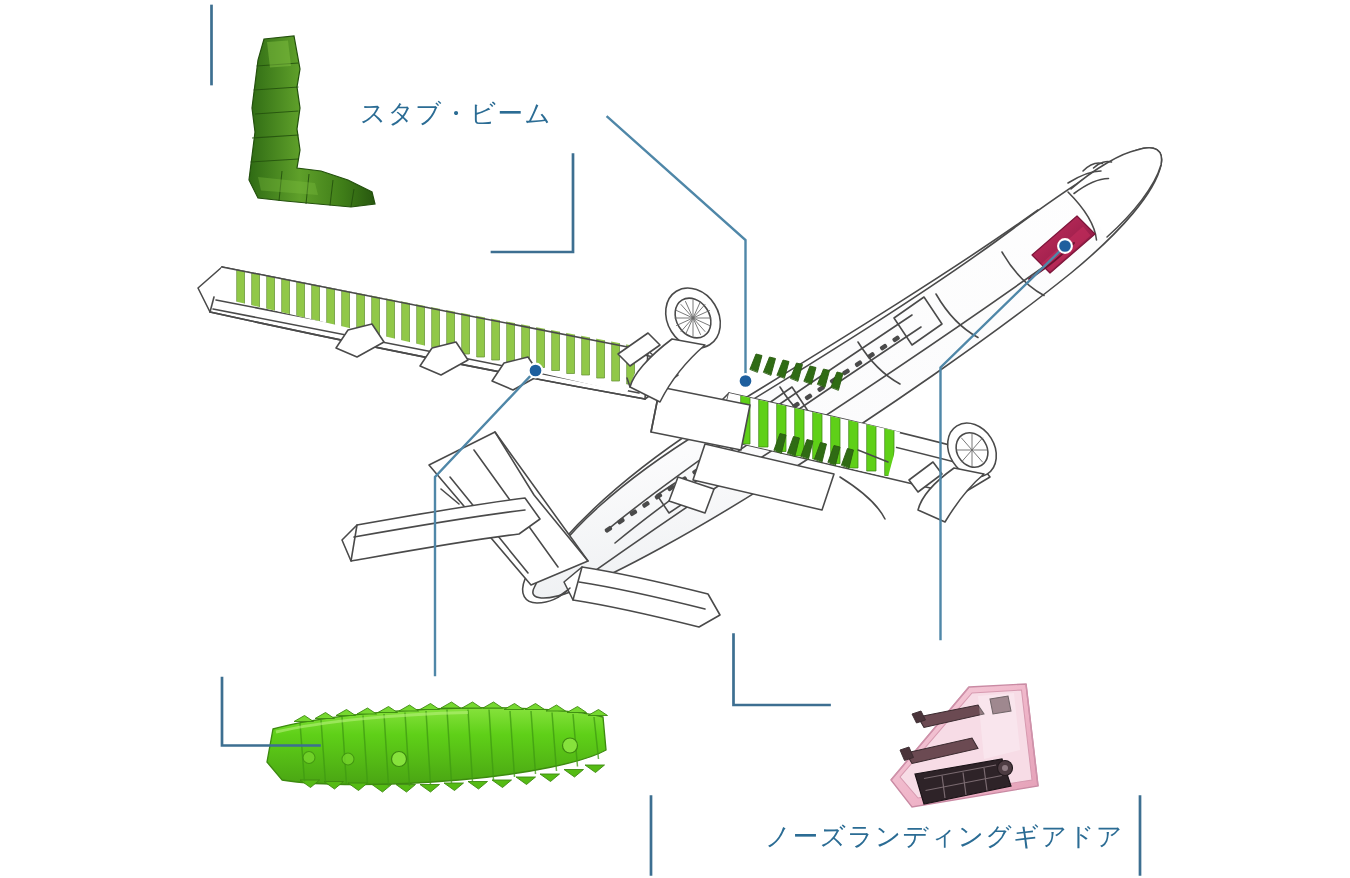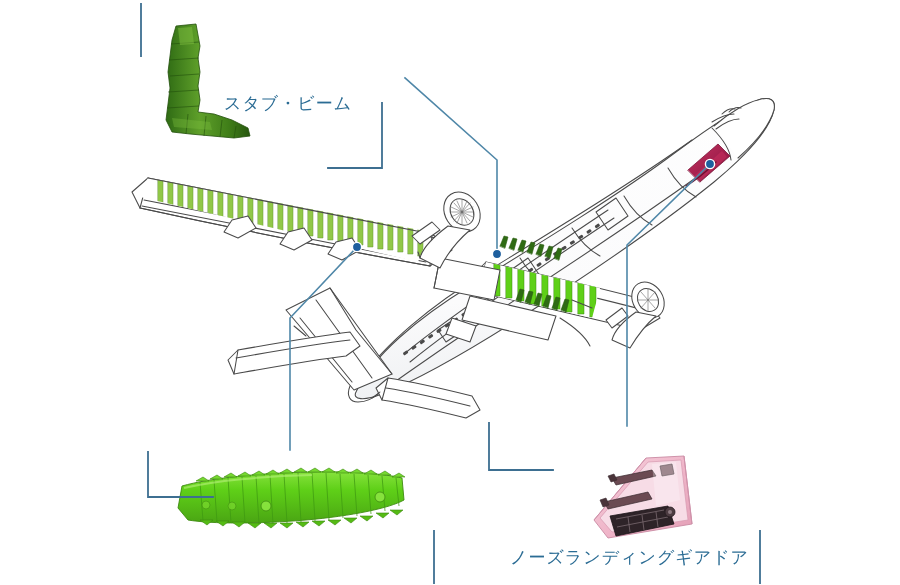--- a/index.html
+++ b/index.html
@@ -11,21 +11,21 @@
   #stage{position:absolute;left:0;top:0;width:900px;height:585px;}
   #art{position:absolute;left:0;top:0;width:900px;height:585px;}
   .label{
     position:absolute;
     color:#2b6c94;
     font-size:17px;
     letter-spacing:0.06em;
     white-space:nowrap;
     font-family:"Liberation Sans","DejaVu Sans",sans-serif;
   }
-  #lbl-stub{left:224px;top:64px;margin-top:28px;}
+  #lbl-stub{left:240px;top:64px;}
   #lbl-rib{left:163px;top:546px;}
   #lbl-door{left:510px;top:546px;}
 </style>
 </head>
 <body>
 
 <div id="stage">
 
   <svg id="art" viewBox="0 0 900 585">
     <defs>

